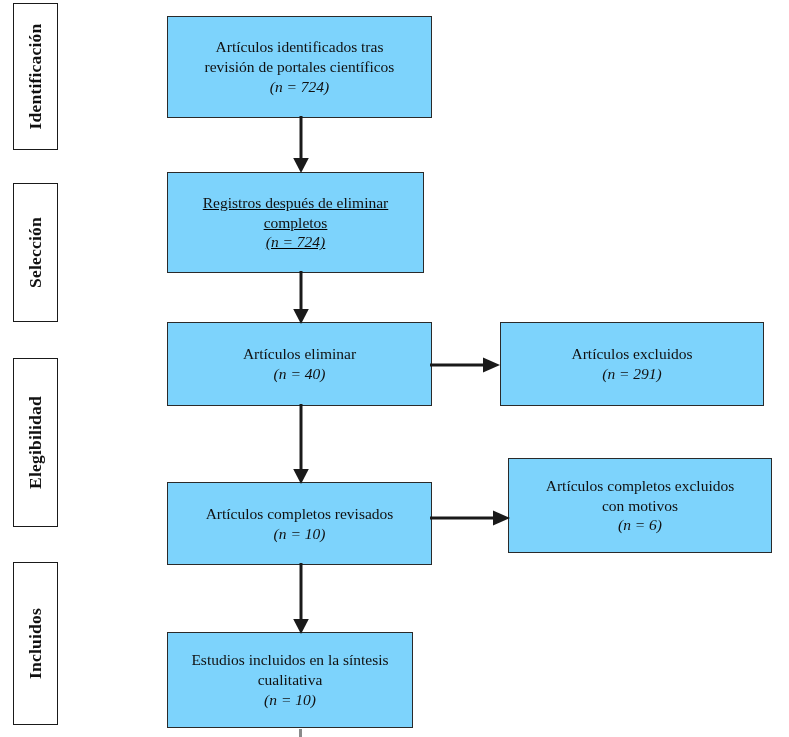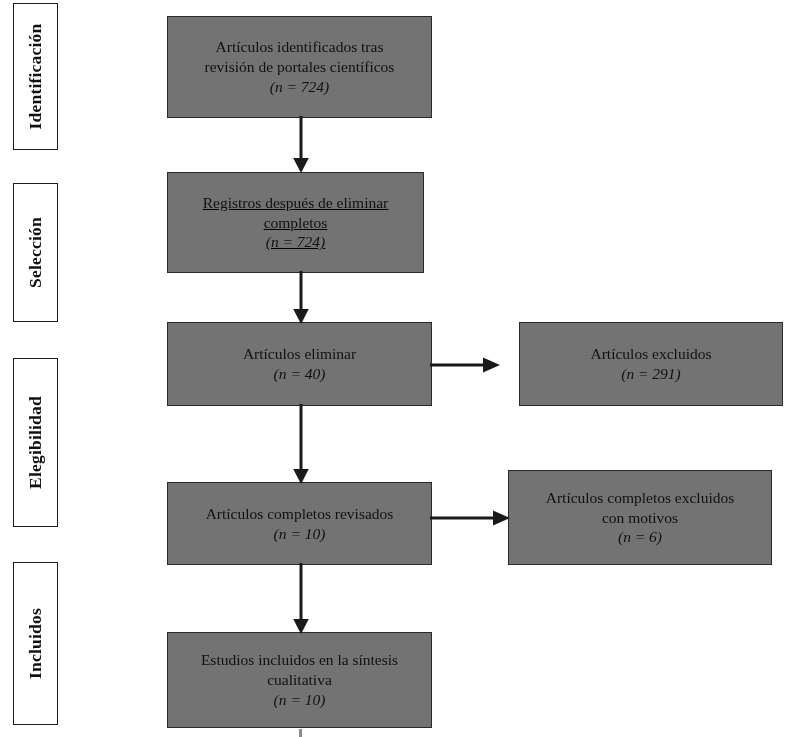--- a/index.html
+++ b/index.html
@@ -33,21 +33,21 @@
     font-size: 17.5px;
     letter-spacing: 0.2px;
     color: #111111;
   }
 
   
   .flow-box {
     position: absolute;
     box-sizing: border-box;
     border: 1.5px solid #2a2a2a;
-    background: #737373;
+    background: #7dd3fc;
     display: flex;
     align-items: center;
     justify-content: center;
     text-align: center;
     padding: 4px 10px;
   }
   .flow-text {
     font-size: 15.5px;
     line-height: 1.28;
     color: #111111;
@@ -108,43 +108,43 @@
     </div>
   </div>
 
   <div class="flow-box" style="left:167px; top:322px; width:265px; height:84px;">
     <div class="flow-text">
       <span>Artículos eliminar</span><br>
       <span class="count">(n = 40)</span>
     </div>
   </div>
 
-  <div class="flow-box" style="left:500px; top:322px; width:264px; height:84px;margin-left:19px;">
+  <div class="flow-box" style="left:500px; top:322px; width:264px; height:84px;">
     <div class="flow-text">
       <span>Artículos excluidos</span><br>
       <span class="count">(n = 291)</span>
     </div>
   </div>
 
   <div class="flow-box" style="left:167px; top:482px; width:265px; height:83px;justify-content:center;">
     <div class="flow-text">
       <span>Artículos completos revisados</span><br>
       <span class="count">(n = 10)</span>
     </div>
   </div>
 
-  <div class="flow-box" style="left:508px; top:470px; width:264px; height:95px;">
+  <div class="flow-box" style="left:508px; top:458px; width:264px; height:95px;">
     <div class="flow-text">
       <span>Artículos completos excluidos</span><br>
       <span>con motivos</span><br>
       <span class="count">(n = 6)</span>
     </div>
   </div>
 
-  <div class="flow-box" style="left:167px; top:632px; width:265px; height:96px;text-align:center;">
+  <div class="flow-box" style="left:167px; top:632px; width:246px; height:96px;text-align:center;">
     <div class="flow-text">
       <span>Estudios incluidos en la síntesis</span><br>
       <span>cualitativa</span><br>
       <span class="count">(n = 10)</span>
     </div>
   </div>
 
   <div class="connector" style="left:288px; top:116px; width:26px; height:58px;">
     <svg width="26" height="58" viewBox="0 0 26 58">
       <line x1="13" y1="0" x2="13" y2="46" stroke="#1a1a1a" stroke-width="3"></line>

